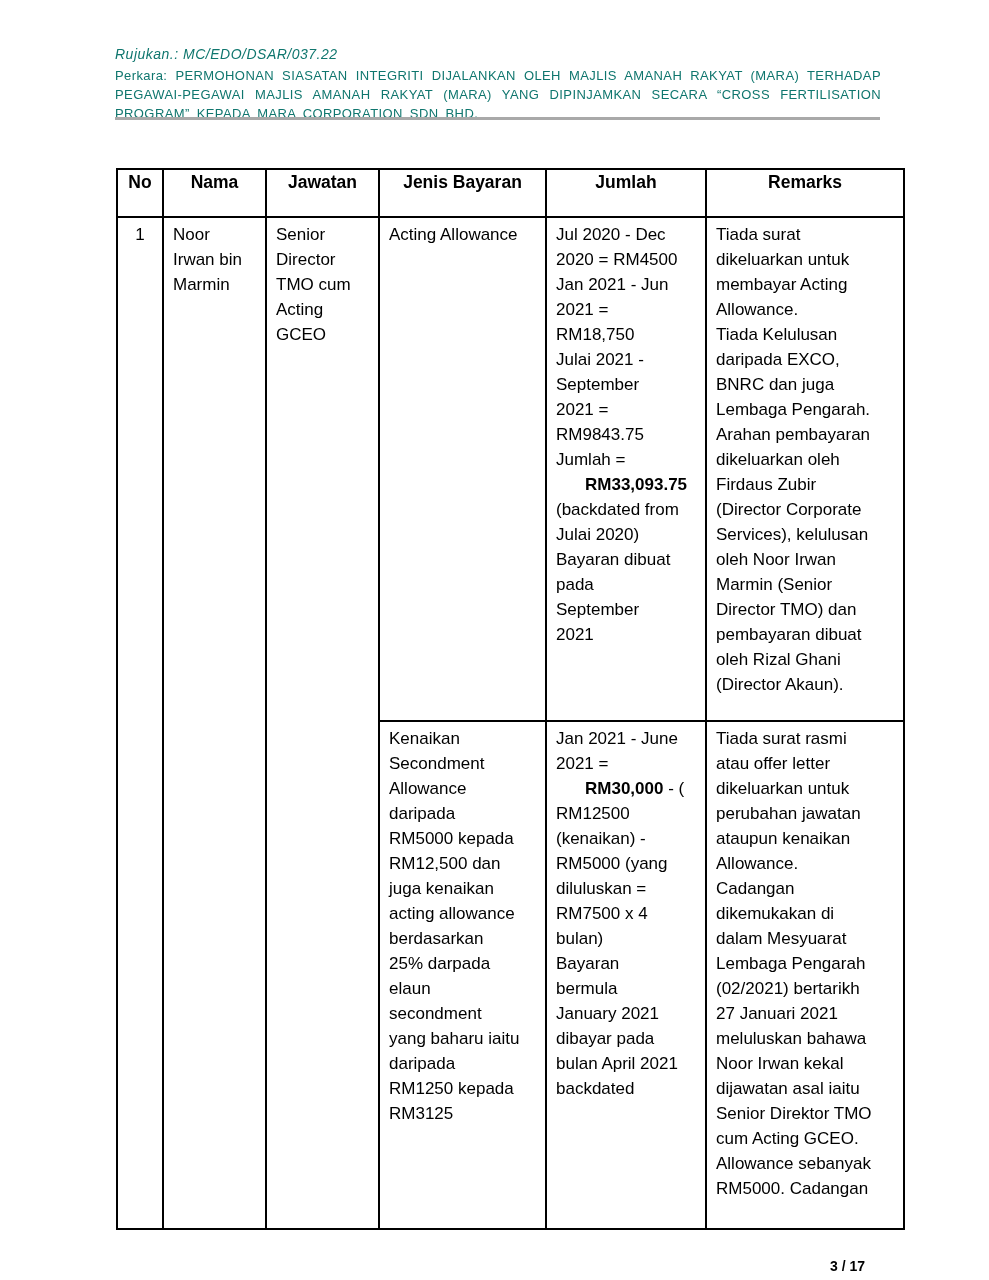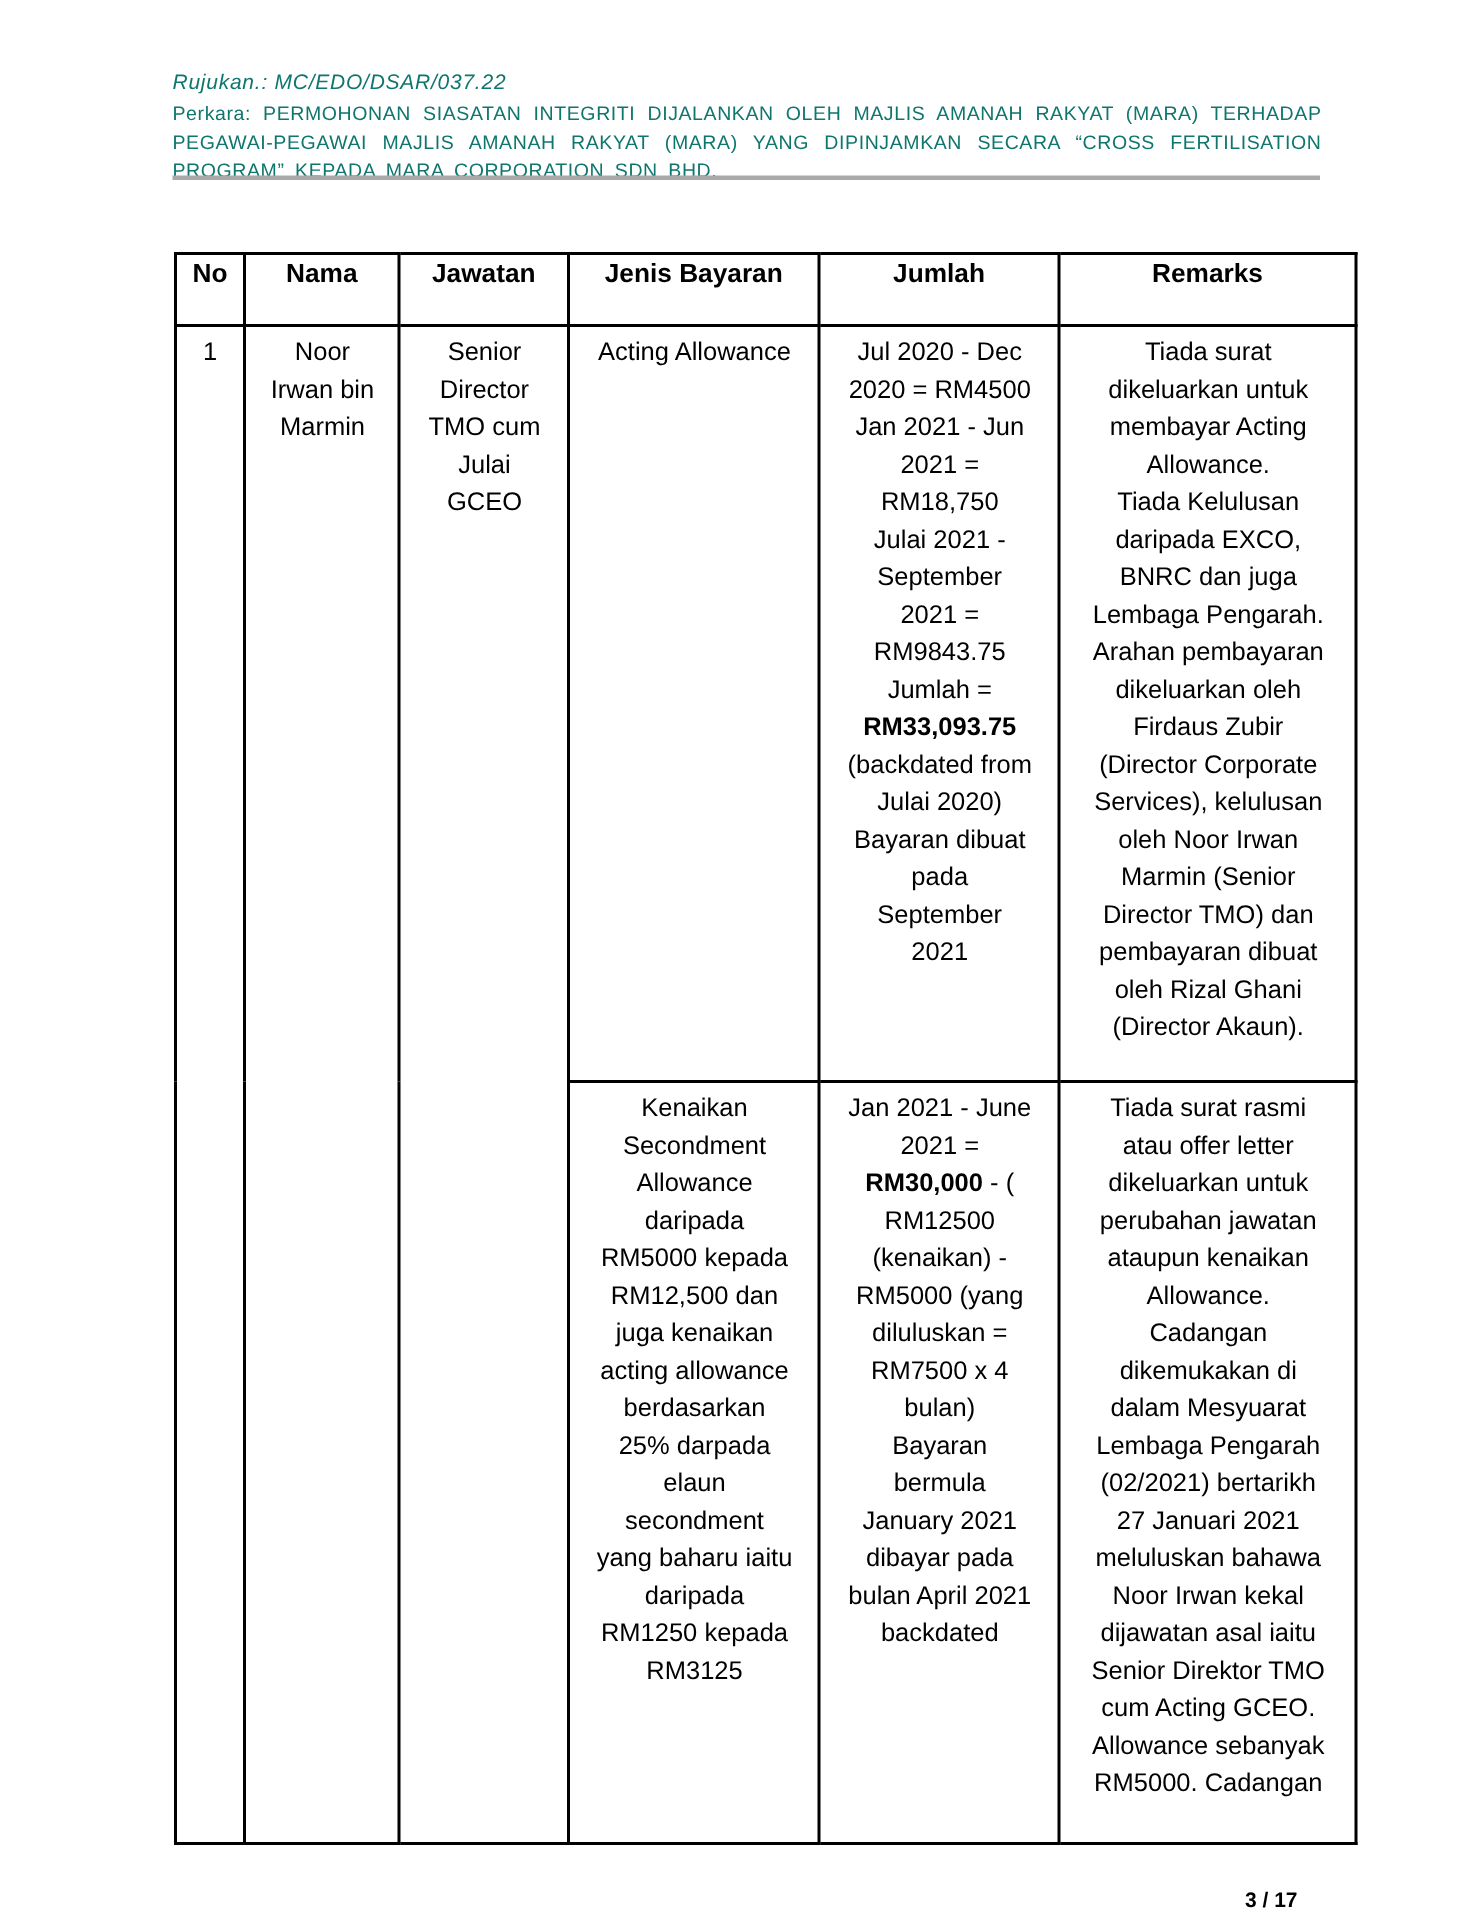--- a/index.html
+++ b/index.html
@@ -42,24 +42,24 @@
     overflow:hidden;
   }
   .payments th {
     font-size:17.5px; font-weight:bold; text-align:center;
     padding:2px 0;
   }
   .payments td {
     font-size:17px; line-height:25px;
     padding:4px 8px 0 9px;
     white-space:pre-line;
-    text-align:center;
+    text-align:left;
   }
   td.no-cell { text-align:center; padding-left:0; padding-right:0; }
-  .b { font-weight:bold; }
+  .b { font-weight:bold;margin-left:29px; }
 
   tr.hdr-row   { height:48px;  }
   tr.sub-row-1 { height:504px; }
   tr.sub-row-2 { height:508px; }
 
   
   .page-footer {
     position:absolute; left:116px; top:1258px; width:787px;
     text-align:right; padding-right:38px; box-sizing:border-box;
     font-size:14px; font-weight:bold;
@@ -103,21 +103,21 @@
     </thead>
     <tbody>
       <tr class="sub-row-1">
         <td class="no-cell" rowspan="2">1</td>
         <td rowspan="2">Noor
 Irwan bin
 Marmin</td>
         <td rowspan="2">Senior
 Director
 TMO cum
-Julai
+Acting
 GCEO</td>
         <td>Acting Allowance</td>
         <td><span>Jul 2020 - Dec
 2020 = RM4500
 Jan 2021 - Jun
 2021 =
 RM18,750
 Julai 2021 -
 September
 2021 =

